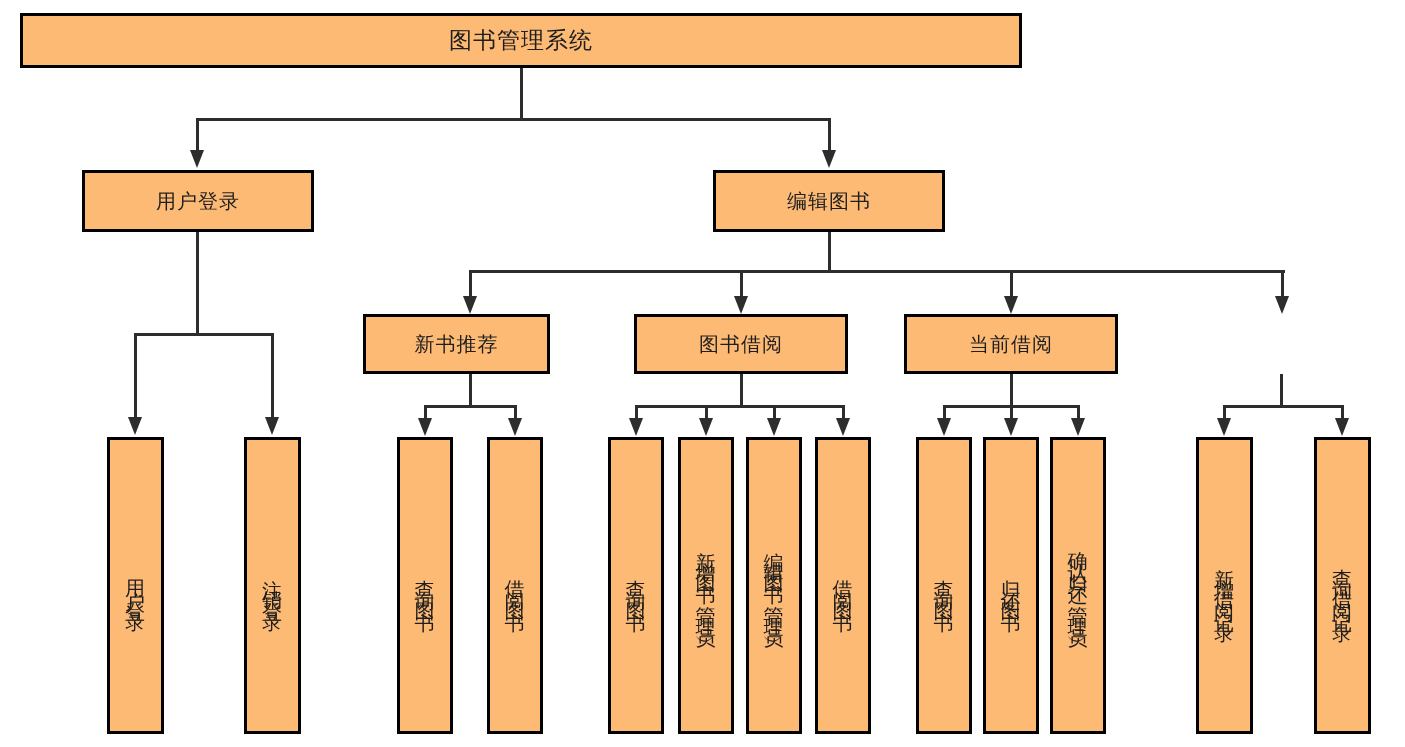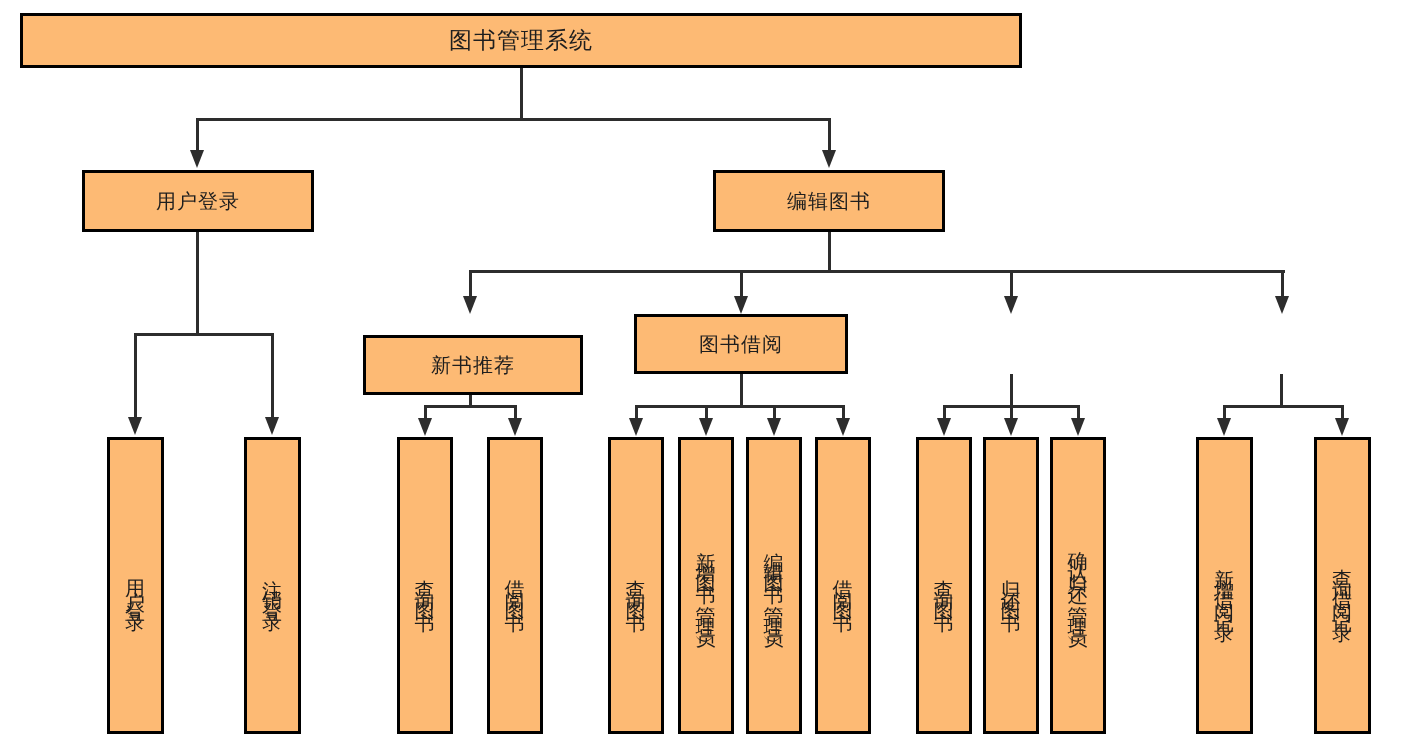--- a/index.html
+++ b/index.html
@@ -94,25 +94,28 @@
   <div class="line" style="left:469px; top:270px; width:816px; height:3px;"></div>
   <div class="line" style="left:469px; top:270px; width:3px; height:28px;"></div>
   <div class="ah" style="left:463px; top:296px;"></div>
   <div class="line" style="left:740px; top:270px; width:3px; height:28px;"></div>
   <div class="ah" style="left:734px; top:296px;"></div>
   <div class="line" style="left:1010px; top:270px; width:3px; height:28px;"></div>
   <div class="ah" style="left:1004px; top:296px;"></div>
   <div class="line" style="left:1281px; top:270px; width:3px; height:28px;"></div>
   <div class="ah" style="left:1275px; top:296px;"></div>
 
-  <div class="box hbox" style="left:363px; top:314px; width:220px; height:60px;margin-top:21px;">
+  <div class="box hbox" style="left:363px; top:314px; width:187px; height:60px;">
     <span>新书推荐</span>
   </div>
   <div class="box hbox" style="left:634px; top:314px; width:214px; height:60px;">
     <span>图书借阅</span>
+  </div>
+  <div class="box hbox" style="left:904px; top:314px; width:214px; height:60px;">
+    <span>当前借阅</span>
   </div>
 
   <div class="line" style="left:469px; top:374px; width:3px; height:33px;"></div>
   <div class="line" style="left:424px; top:405px; width:93px; height:3px;"></div>
   <div class="line" style="left:424px; top:405px; width:3px; height:16px;"></div>
   <div class="ah" style="left:418px; top:418px;"></div>
   <div class="line" style="left:514px; top:405px; width:3px; height:16px;"></div>
   <div class="ah" style="left:508px; top:418px;"></div>
   <div class="box vbox" style="left:397px; top:437px; width:56px; height:297px;">
     <span class="vtext">查询图书</span>

